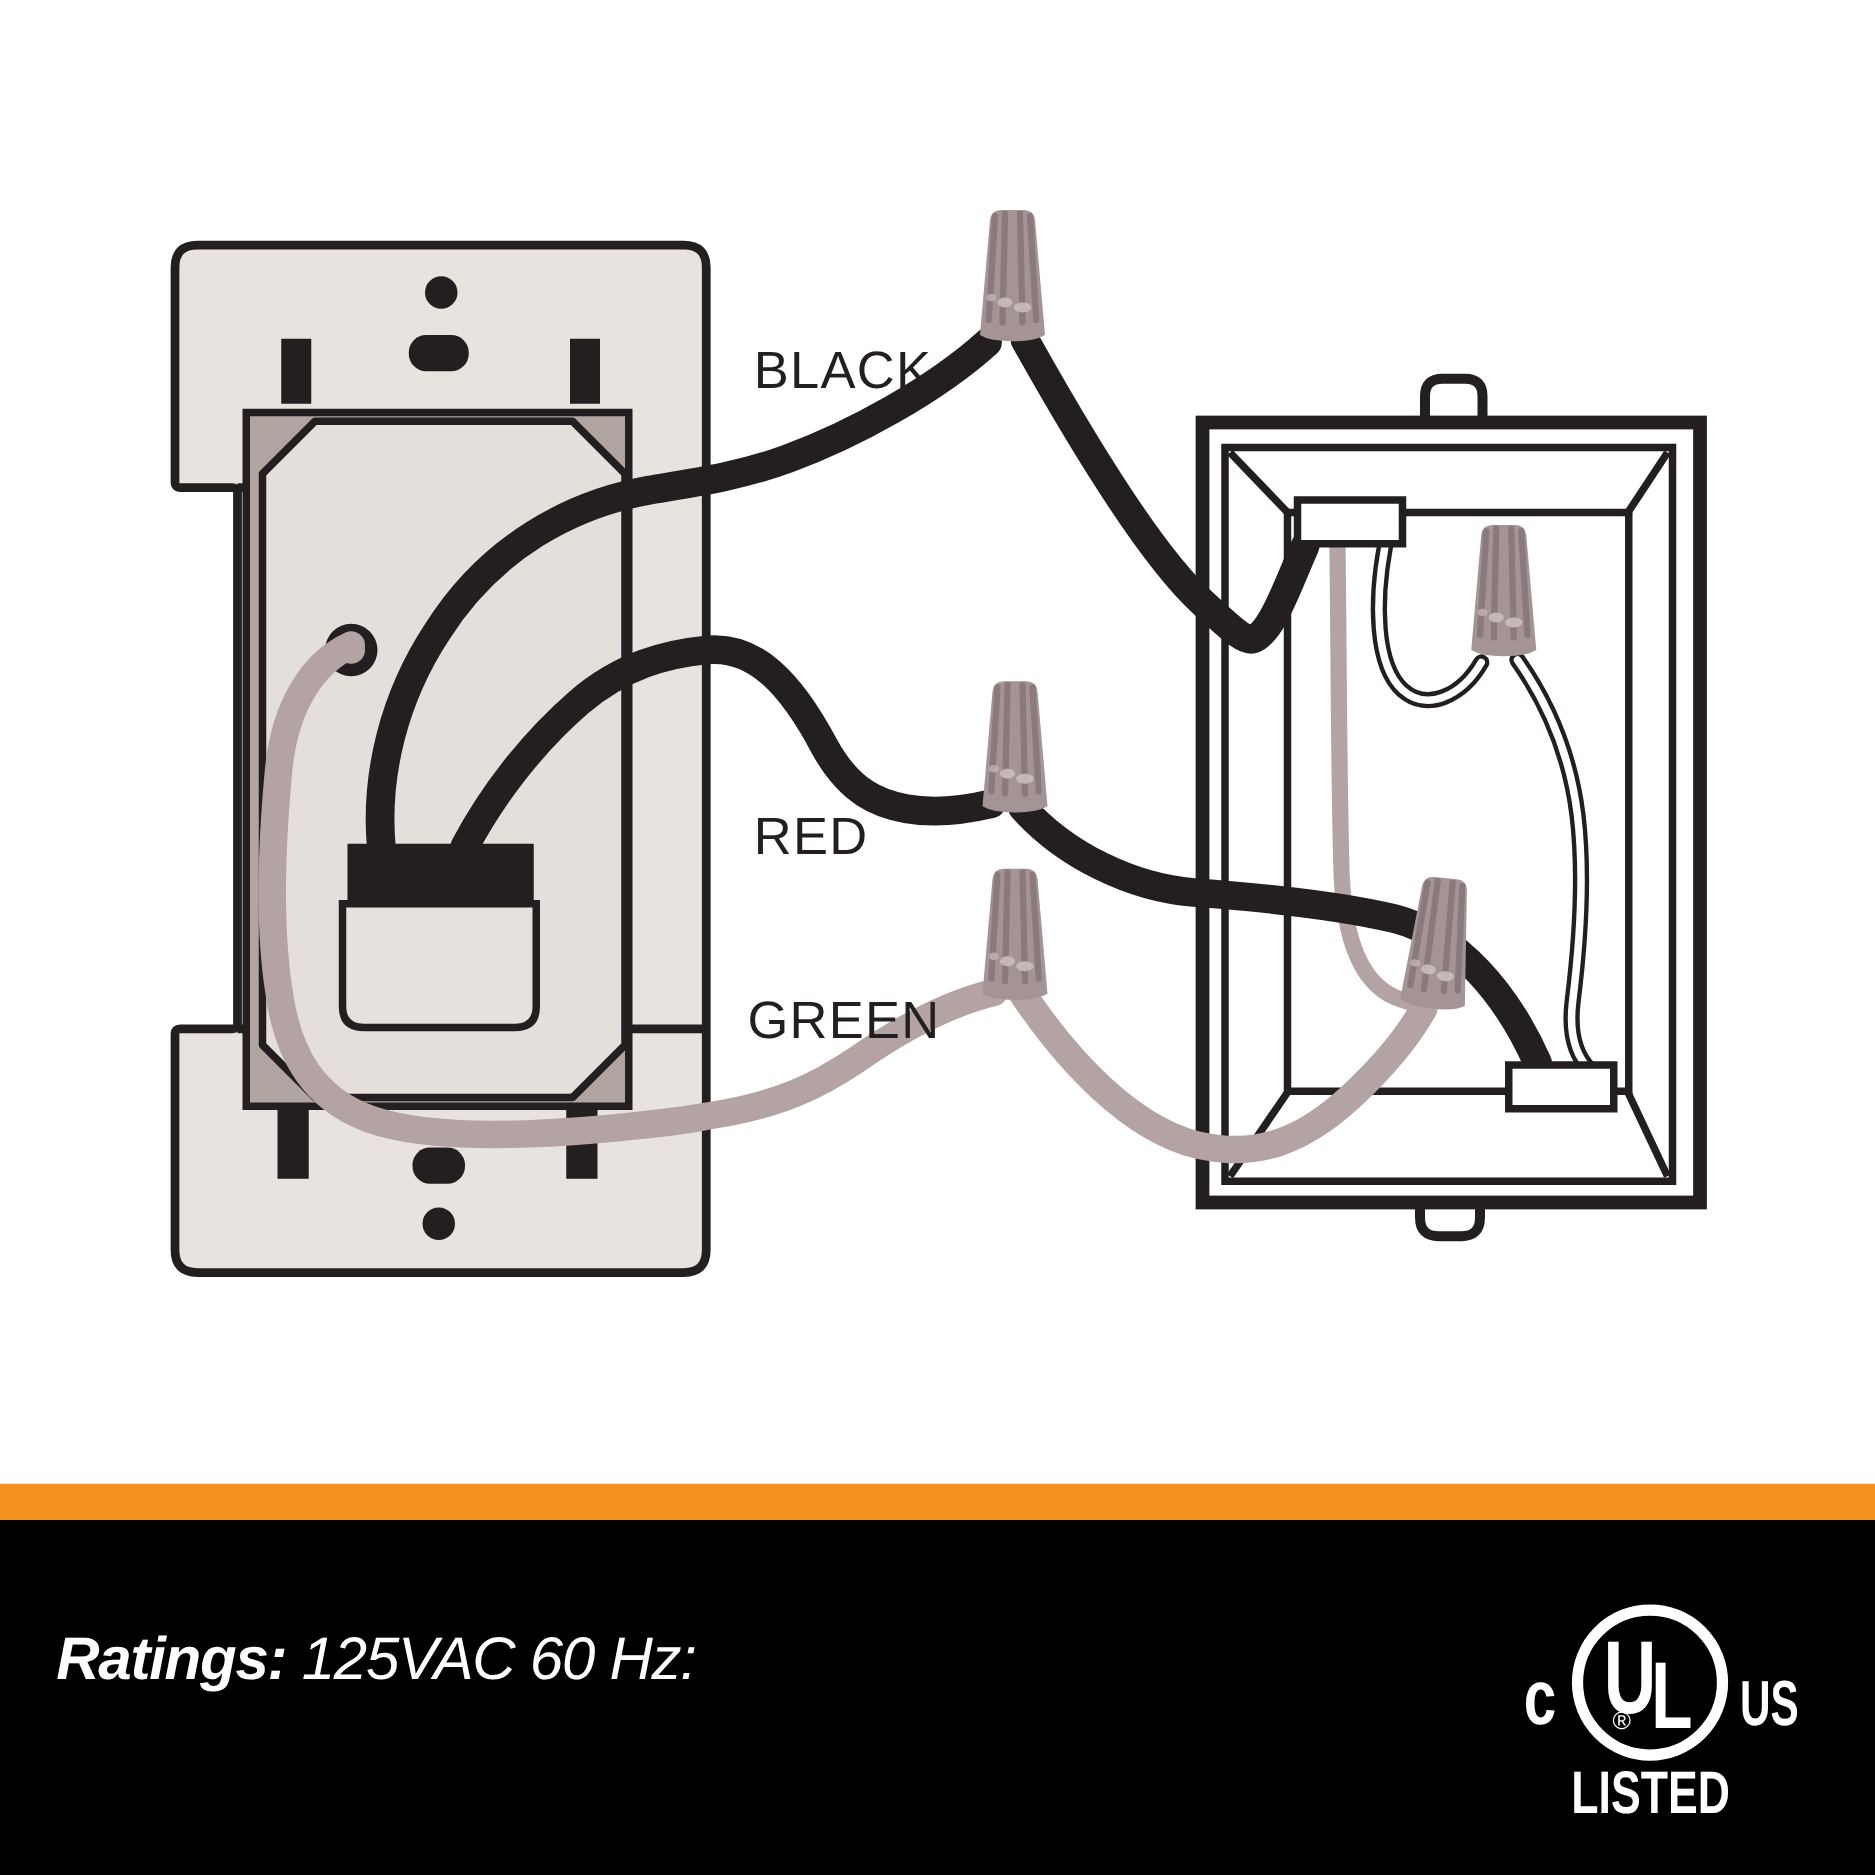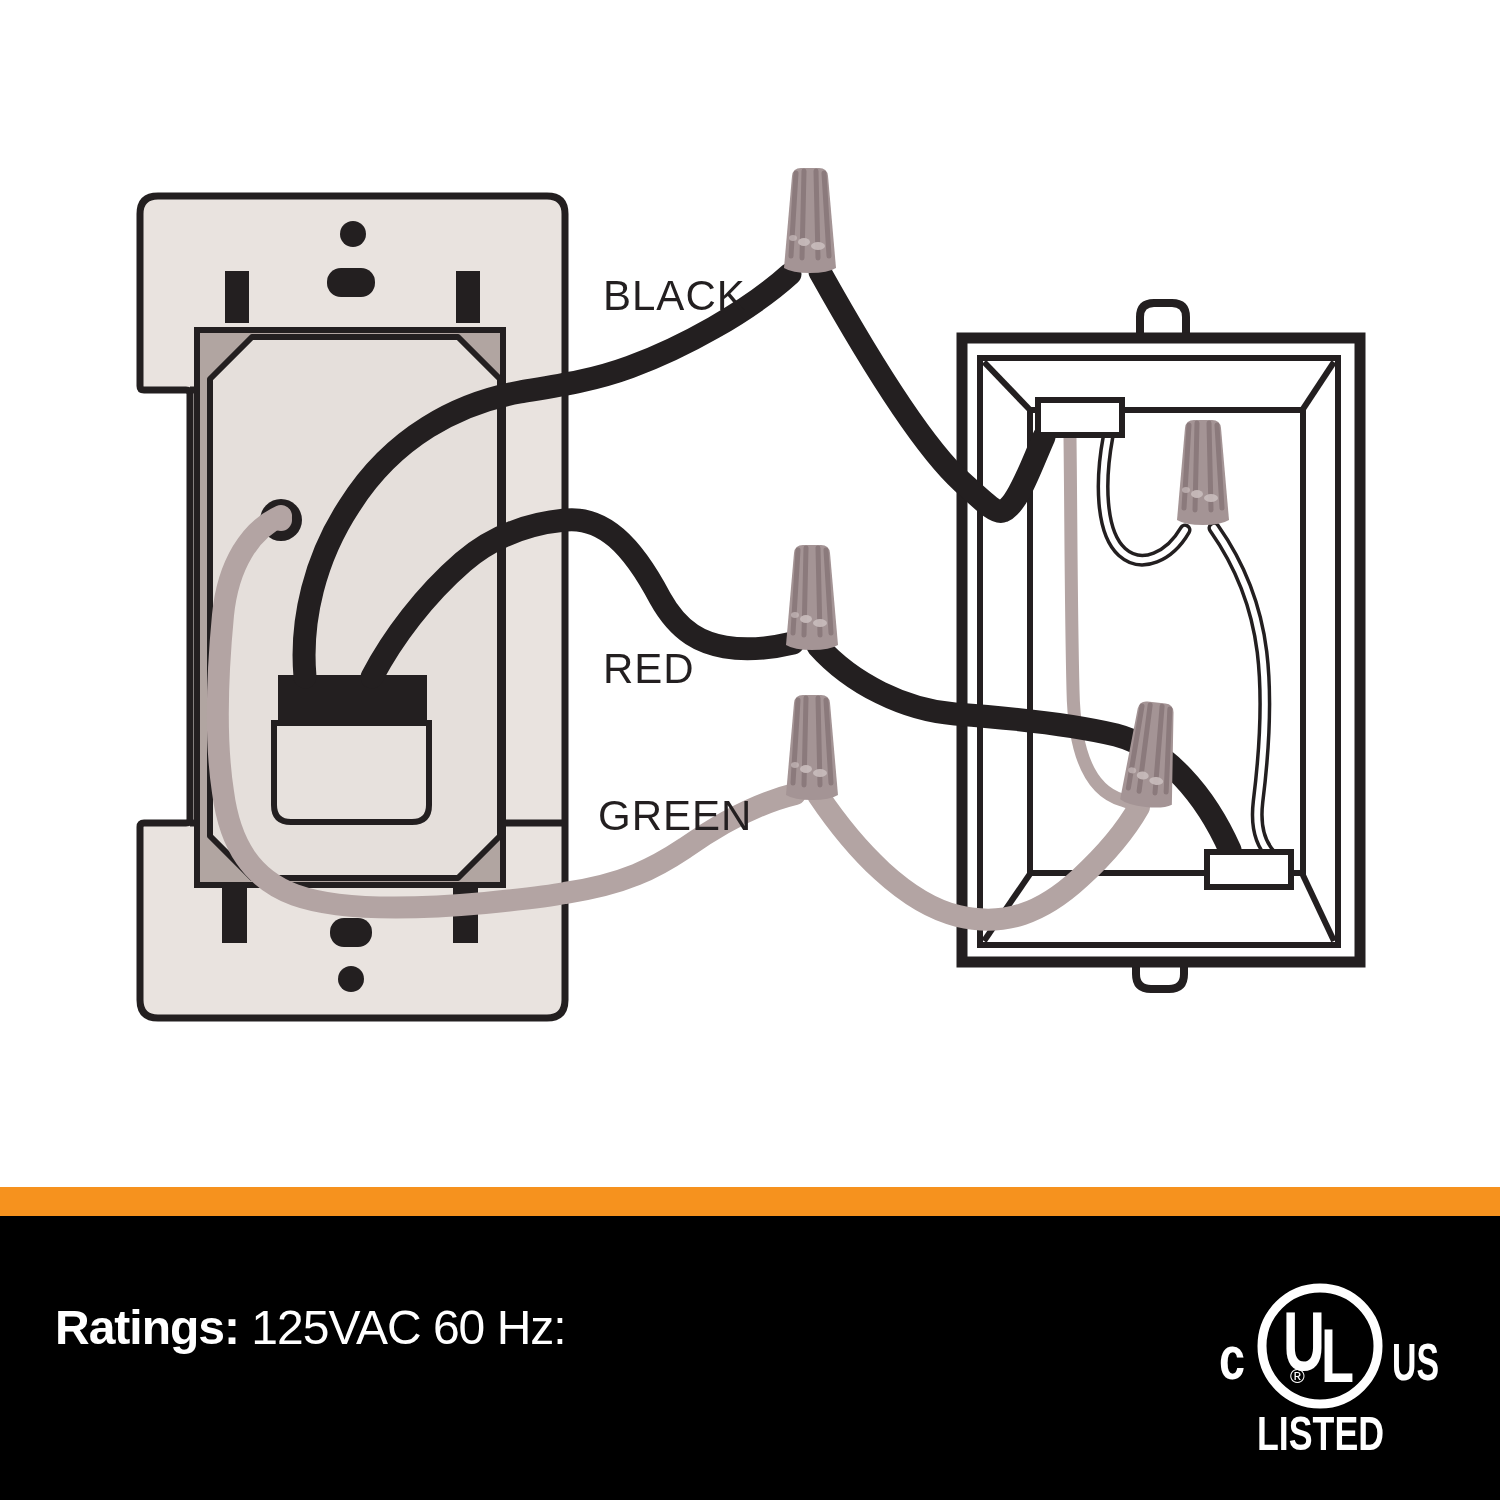--- a/index.html
+++ b/index.html
@@ -1,22 +1,22 @@
 <!DOCTYPE html>
 <html><head>
 <meta charset="utf-8">
 <style>
   html,body{margin:0;padding:0;background:#ffffff;}
   .canvas{position:relative;width:1500px;height:1500px;background:#ffffff;overflow:hidden;
           font-family:"Liberation Sans", sans-serif;}
   .diagram-svg{position:absolute;left:0;top:0;}
   .accent-stripe{position:absolute;left:0;top:1187px;width:1500px;height:29px;background:#f6921e;}
   .ratings-band{position:absolute;left:0;top:1216px;width:1500px;height:284px;background:#000000;}
-  .ratings-text{position:absolute;left:55px;top:1300px;color:#ffffff;font-size:48px;
-                line-height:56px;letter-spacing:-1px;white-space:nowrap;}
+  .ratings-text{position:absolute;left:45px;top:1300px;color:#ffffff;font-size:48px;
+                line-height:56px;letter-spacing:-1px;white-space:nowrap;font-style:italic;}
   .ratings-text .bold{font-weight:bold;}
   .ul-svg{position:absolute;left:1180px;top:1266px;}
   .ul-svg text{fill:#ffffff;font-family:"Liberation Sans", sans-serif;}
   svg text.wire-label{fill:#231f20;font-size:42px;letter-spacing:1px;font-family:"Liberation Sans", sans-serif;}
 </style>
 </head>
 <body>
 
 <div class="canvas">
 

